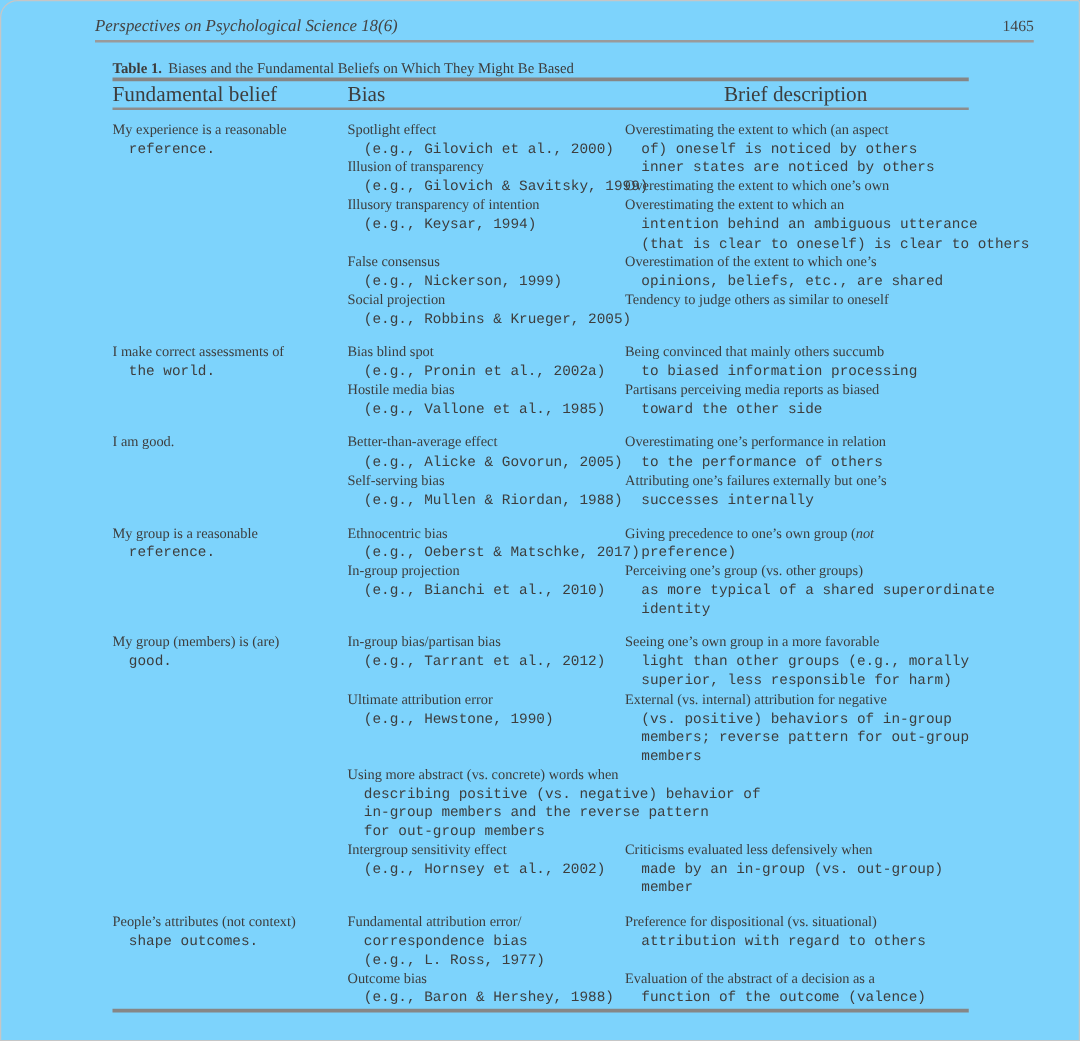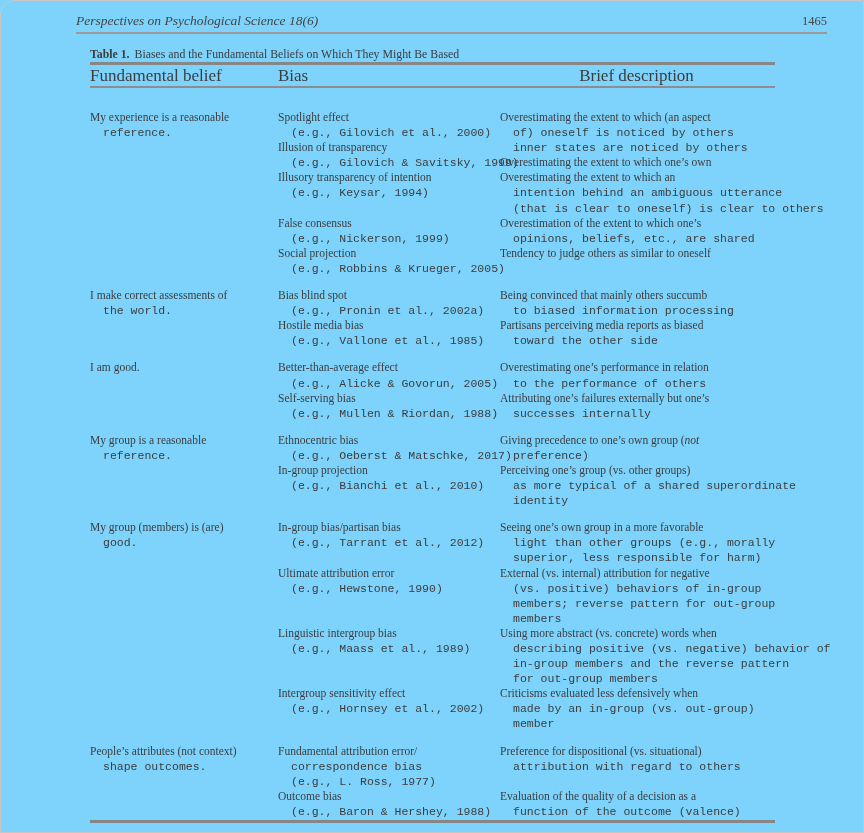--- a/index.html
+++ b/index.html
@@ -11,21 +11,21 @@
   .journal{font-style:italic;font-size:13.5px;color:#444;}
   .pageno{font-size:12.5px;color:#444;}
   .head-rule{position:absolute;left:76px;top:32px;width:751px;height:2px;background:#9a9a9a;}
   .table-block{position:absolute;left:90px;top:47px;width:685px;}
   .caption{font-size:11.8px;line-height:14px;height:14px;white-space:pre;}
   .cap-label{font-weight:bold;margin-right:5px;}
   .rule{height:2px;background:#8d8d8d;}
   .rule.thick{height:3px;margin-top:1px;background:#868686;}
   .thead{display:flex;height:21px;align-items:center;}
   .th{font-size:17px;}
-  .tbody{margin-top:22px;}
+  .tbody{margin-top:9px;}
   .sec{display:flex;}
   .sec + .sec{margin-top:12px;}
   .sec-rows{display:flex;flex-direction:column;}
   .row{display:flex;}
   .col-belief{flex:0 0 188px;width:188px;}
   .col-bias{flex:0 0 222px;width:222px;}
   .col-desc{flex:0 0 273px;width:273px;}
   .center{text-align:center;}
   .ln{font-size:11.5px;line-height:15.1px;height:15.1px;white-space:pre;}
   .ln.ind{padding-left:13px;font-family:Liberation Mono, monospace;}
@@ -236,24 +236,20 @@
               </div>
     <div class="col-desc cell">
                 <div class="ln">External (vs. internal) attribution for negative</div>
                 <div class="ln ind">(vs. positive) behaviors of in-group</div>
                 <div class="ln ind">members; reverse pattern for out-group</div>
                 <div class="ln ind">members</div>
               </div>
   </div>
 
   <div class="row">
-    <div class="col-bias cell">
-                <div class="ln">Linguistic intergroup bias</div>
-                <div class="ln ind">(e.g., Maass et al., 1989)</div>
-              </div>
     <div class="col-desc cell">
                 <div class="ln">Using more abstract (vs. concrete) words when</div>
                 <div class="ln ind">describing positive (vs. negative) behavior of</div>
                 <div class="ln ind">in-group members and the reverse pattern</div>
                 <div class="ln ind">for out-group members</div>
               </div>
   </div>
 
   <div class="row">
     <div class="col-bias cell">
@@ -286,21 +282,21 @@
                 <div class="ln ind">attribution with regard to others</div>
               </div>
   </div>
 
   <div class="row">
     <div class="col-bias cell">
                 <div class="ln">Outcome bias</div>
                 <div class="ln ind">(e.g., Baron &amp; Hershey, 1988)</div>
               </div>
     <div class="col-desc cell">
-                <div class="ln">Evaluation of the quality of a decision as a</div>
+                <div class="ln">Evaluation of the abstract of a decision as a</div>
                 <div class="ln ind">function of the outcome (valence)</div>
               </div>
   </div>
 </div>
   </div>
 </div>
 
     <div class="rule thick bottom-rule"></div>
   </div>
 </div>

